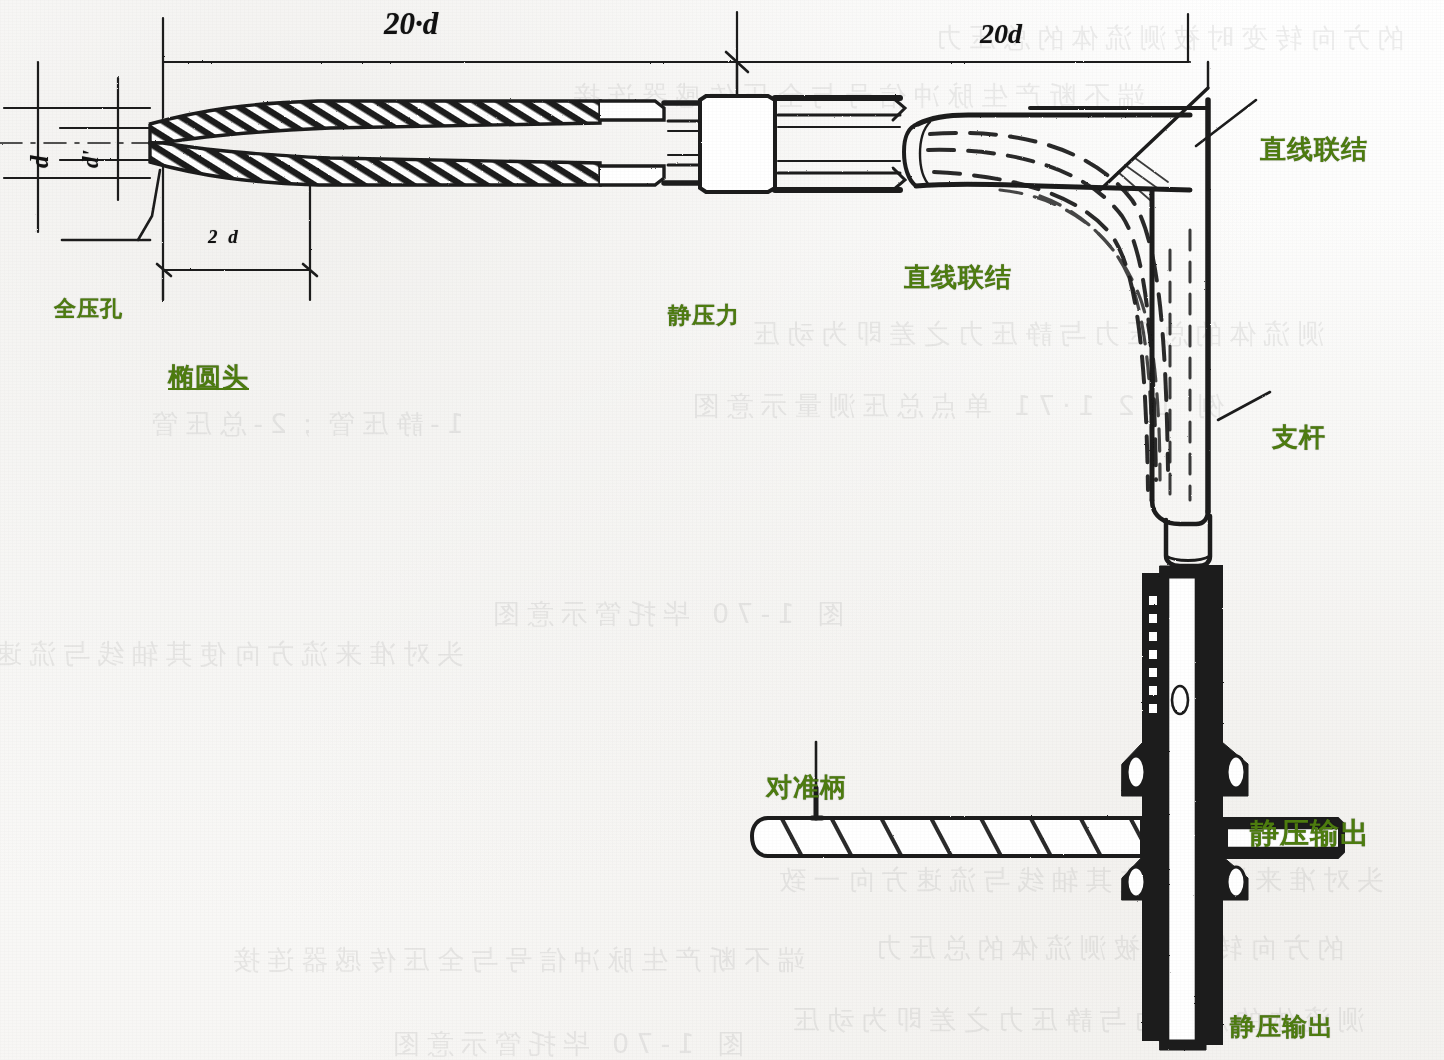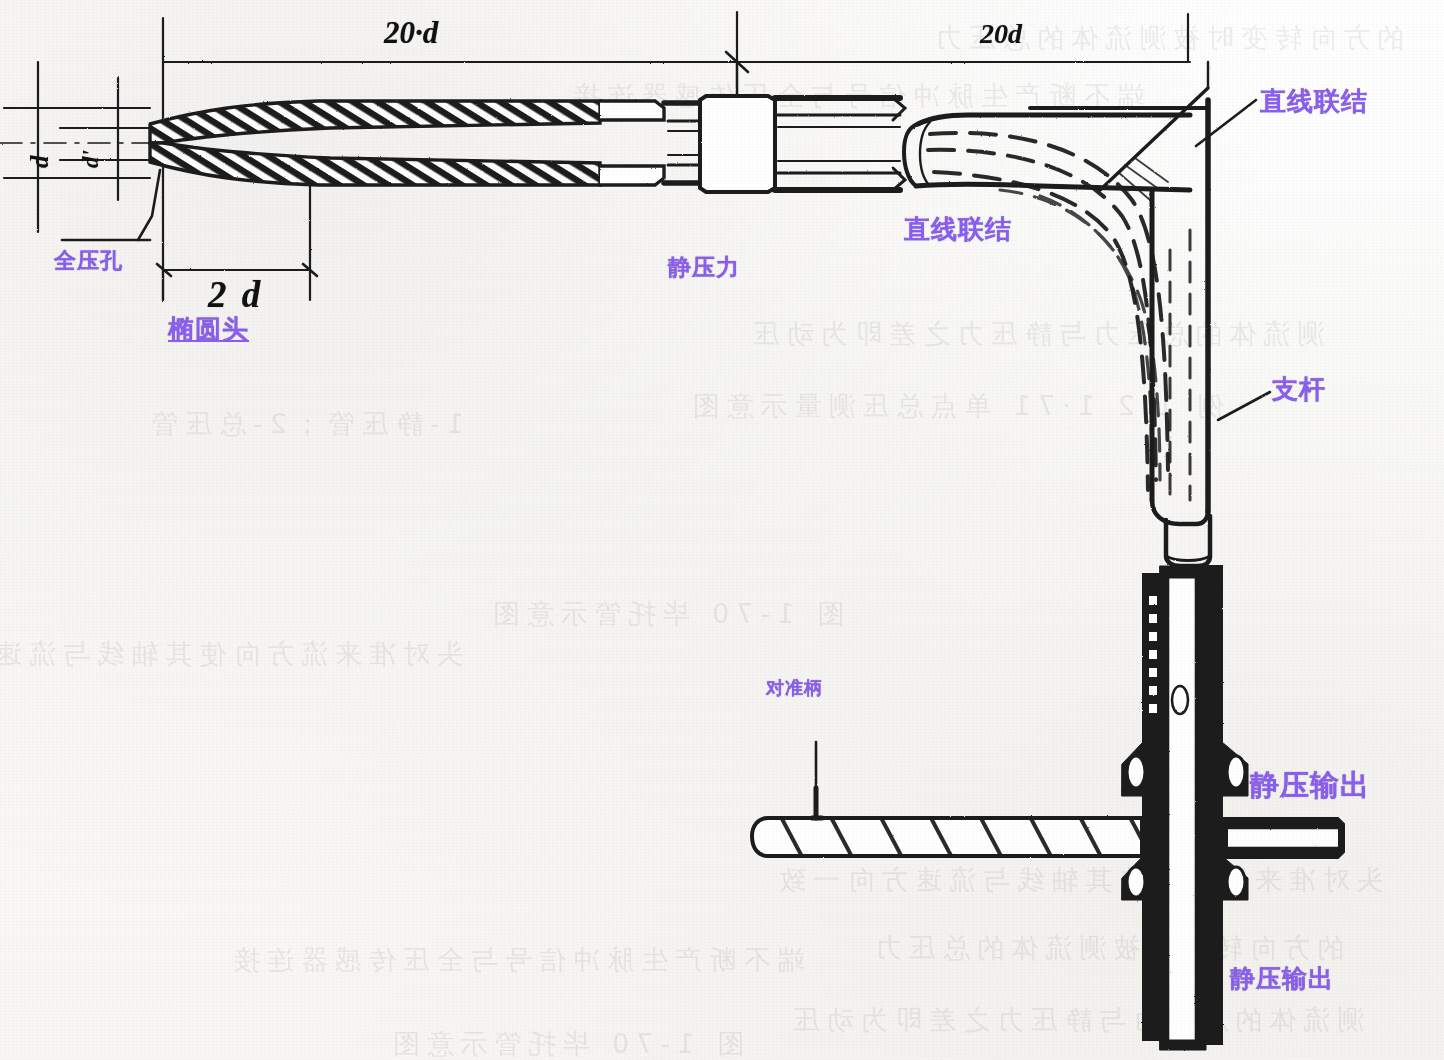--- a/index.html
+++ b/index.html
@@ -39,26 +39,27 @@
     white-space:pre;
     filter:blur(.7px);
   }
   .bleed div{position:absolute;white-space:nowrap;}
 
   svg.art{position:absolute;left:0;top:0;width:1444px;height:1060px;overflow:visible;}
 
   
   .lbl{
     position:absolute;
-    color:#8b5cf6;
+    color:#4d7c0f;
     font-family:"DejaVu Sans","Liberation Sans",sans-serif;
     font-weight:700;
     white-space:nowrap;
     text-shadow:0 0 1.1px rgba(0,0,0,.5);
     letter-spacing:1px;
+    margin-top:48px;
   }
   .dim{
     position:absolute;
     color:#111;
     font-family:"Liberation Serif","DejaVu Serif",serif;
     font-weight:700;
     font-style:italic;
     white-space:nowrap;
     text-shadow:0 0 1px rgba(0,0,0,.45);
   }
@@ -280,29 +281,29 @@
         <path d="M1256,100 L1196,146"></path>
 
         <path d="M1270,392 L1218,420"></path>
 
         <path d="M816,742 L816,790"></path>
       </g>
 
     </g>
   </svg>
 
-  <div class="dim" style="left:384px; top:15px; font-size:31px;">
+  <div class="dim" style="left:384px; top:6px; font-size:31px;">
     <span>20·d</span>
   </div>
 
   <div class="dim" style="left:980px; top:18px; font-size:28px;">
     <span>20d</span>
   </div>
 
-  <div class="dim" style="left:208px; top:226px; font-size:37px; letter-spacing:3px;margin-top:47px;">
+  <div class="dim" style="left:208px; top:226px; font-size:19px; letter-spacing:3px;">
     <span>2 d</span>
   </div>
 
   <div class="dim rot" style="left:26px; top:168px; font-size:25px;">
     <span>d</span>
   </div>
 
   <div class="dim rot" style="left:78px; top:168px; font-size:23px;">
     <span>d'</span>
   </div>
@@ -324,21 +325,21 @@
   </div>
 
   <div class="lbl" style="left:1260px; top:84px; font-size:26px;">
     <span>直线联结</span>
   </div>
 
   <div class="lbl" style="left:1272px; top:372px; font-size:26px;text-align:center;">
     <span>支杆</span>
   </div>
 
-  <div class="lbl" style="left:766px; top:676px; font-size:18px;">
+  <div class="lbl" style="left:766px; top:722px; font-size:26px;">
     <span>对准柄</span>
   </div>
 
   <div class="lbl" style="left:1250px; top:766px; font-size:29px;">
     <span>静压输出</span>
   </div>
 
   <div class="lbl" style="left:1230px; top:962px; font-size:25px;">
     <span>静压输出</span>
   </div>

